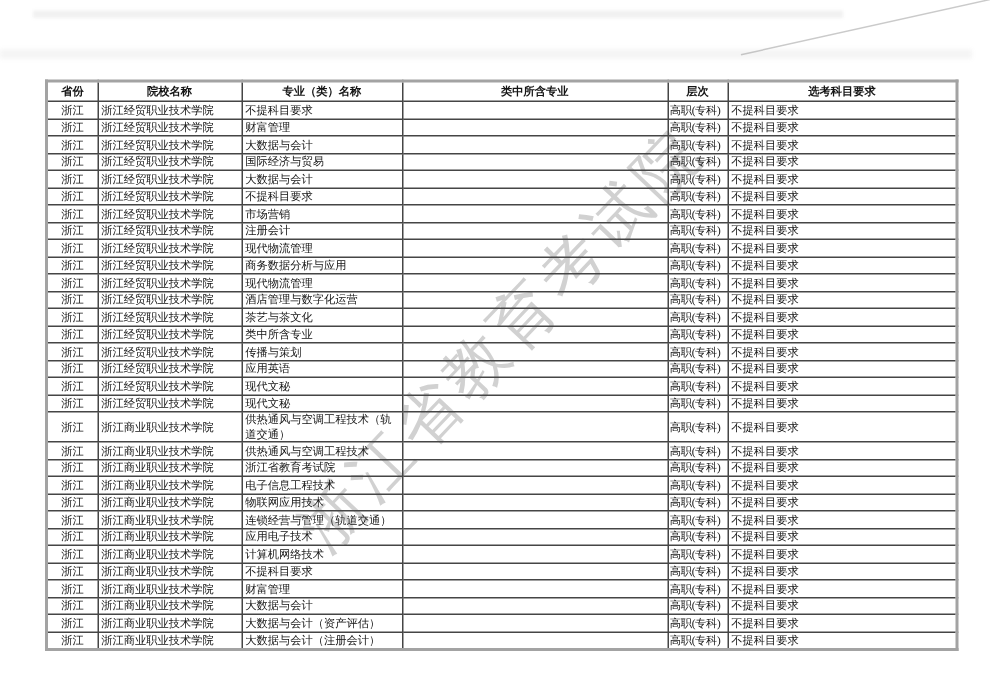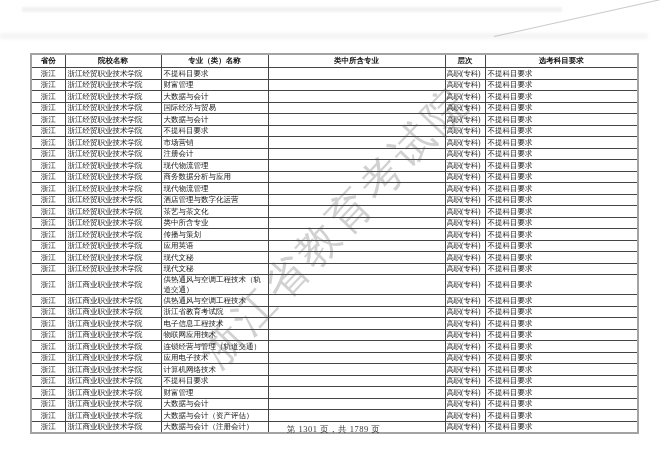--- a/index.html
+++ b/index.html
@@ -333,15 +333,14 @@
           <td>浙江</td>
           <td>浙江商业职业技术学院</td>
           <td>大数据与会计（注册会计）</td>
           <td></td>
           <td>高职(专科)</td>
           <td>不提科目要求</td>
         </tr>
       </tbody>
   </table>
 
-  <div class="footer">第 1301 页，共 1789 页</div>
 
 </div>
 
 </body></html>

